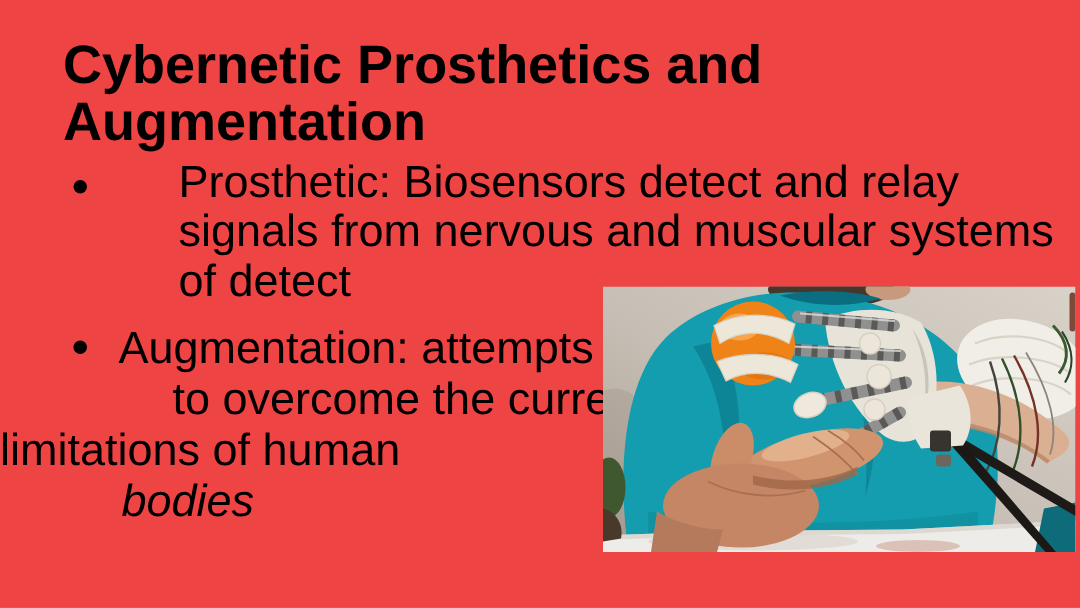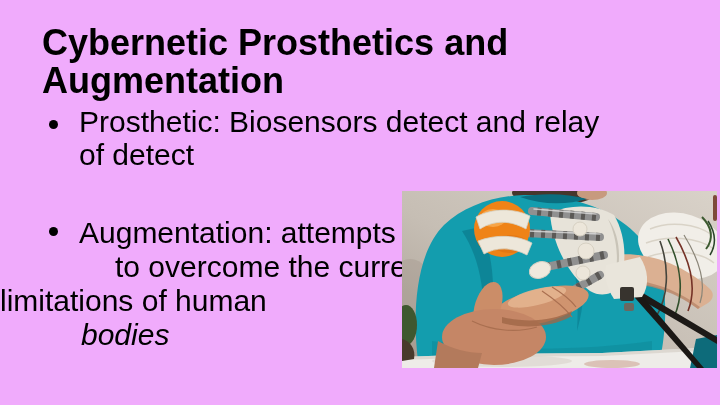--- a/index.html
+++ b/index.html
@@ -1,26 +1,26 @@
 <!DOCTYPE html>
 <html><head>
 <meta charset="utf-8">
 <style>
   html,body{margin:0;padding:0;background:#888;}
   .slide{
-    position:relative;width:720px;height:405px;background:#f0abfc;
+    position:relative;width:720px;height:405px;background:#ef4444;
     overflow:hidden;font-family:"Liberation Sans","DejaVu Sans",sans-serif;color:#000;
   }
   .title-block{
     position:absolute;left:42px;top:24px;z-index:1;
     font-size:36px;font-weight:700;line-height:38px;color:#000;
   }
   .bullet-block{position:absolute;left:0;top:0;z-index:1;font-size:30px;color:#000;}
   .bullet-block .bullet-line{white-space:nowrap;}
-  .b1{top:105px;line-height:33px;}
+  .b1{top:105px;line-height:33px;padding-left:40px;}
   .b2{top:216px;line-height:34px;}
   .b1 .bullet-line{margin-left:79px;}
   .b2-l1{margin-left:79px;}
   .b2-l2{margin-left:115px;}
   .b2-l3{}
   .b2-l4{margin-left:81px;font-style:italic;}
   .bullet-dot{
     position:absolute;width:9px;height:9px;border-radius:50%;
     background:#000;left:49px;z-index:1;
   }
@@ -37,20 +37,21 @@
 <div class="slide">
 
   <div class="title-block">
     <div>Cybernetic Prosthetics and</div>
     <div>Augmentation</div>
   </div>
 
   <span class="bullet-dot dot1"></span>
   <div class="bullet-block b1">
     <div class="bullet-line">Prosthetic: Biosensors detect and relay</div>
+    <div class="bullet-line">signals from nervous and muscular systems</div>
     <div class="bullet-line">of detect</div>
   </div>
 
   <span class="bullet-dot dot2"></span>
   <div class="bullet-block b2">
     <div class="bullet-line b2-l1">Augmentation: attempts</div>
     <div class="bullet-line b2-l2">to overcome the current</div>
     <div class="bullet-line b2-l3">limitations of human</div>
     <div class="bullet-line b2-l4">bodies</div>
   </div>

